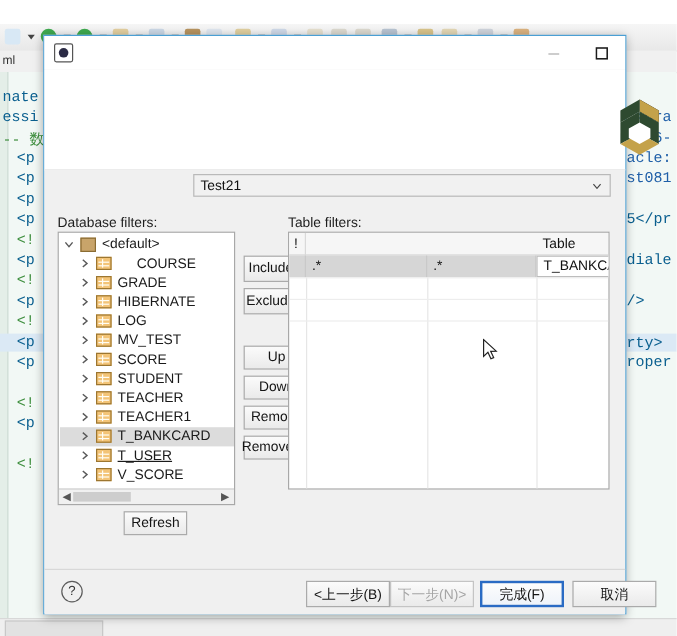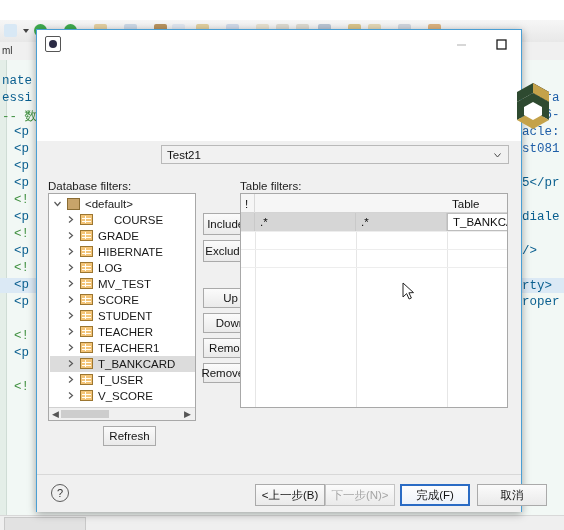--- a/index.html
+++ b/index.html
@@ -650,21 +650,21 @@
             </div>
             <div class="tree-row" style="top: 178px;">
               <svg viewBox="0 0 9 9" class="tw-arrow" style="left: 16px; top: 3px;">
                 <polyline fill="none" stroke="#5a5a5a" stroke-width="1.2" points="3,1.5 6.5,4.5 3,7.5"></polyline>
               </svg>
               <div class="tree-icon-table" style="left: 30px; top: 2px;">
                 <i style="left: 1px; top: 3px; width: 9px; height: 1px;"></i>
                 <i style="left: 1px; top: 6px; width: 9px; height: 1px;"></i>
                 <i style="left: 4px; top: 1px; width: 1px; height: 7px;"></i>
               </div>
-              <div class="tree-label" style="left: 48px;">T_USER</div>
+              <div class="tree-label" style="left: 48px; text-decoration: underline;">T_USER</div>
             </div>
             <div class="tree-row" style="top: 194px;">
               <svg viewBox="0 0 9 9" class="tw-arrow" style="left: 16px; top: 3px;">
                 <polyline fill="none" stroke="#5a5a5a" stroke-width="1.2" points="3,1.5 6.5,4.5 3,7.5"></polyline>
               </svg>
               <div class="tree-icon-table" style="left: 30px; top: 2px;">
                 <i style="left: 1px; top: 3px; width: 9px; height: 1px;"></i>
                 <i style="left: 1px; top: 6px; width: 9px; height: 1px;"></i>
                 <i style="left: 4px; top: 1px; width: 1px; height: 7px;"></i>
               </div>

